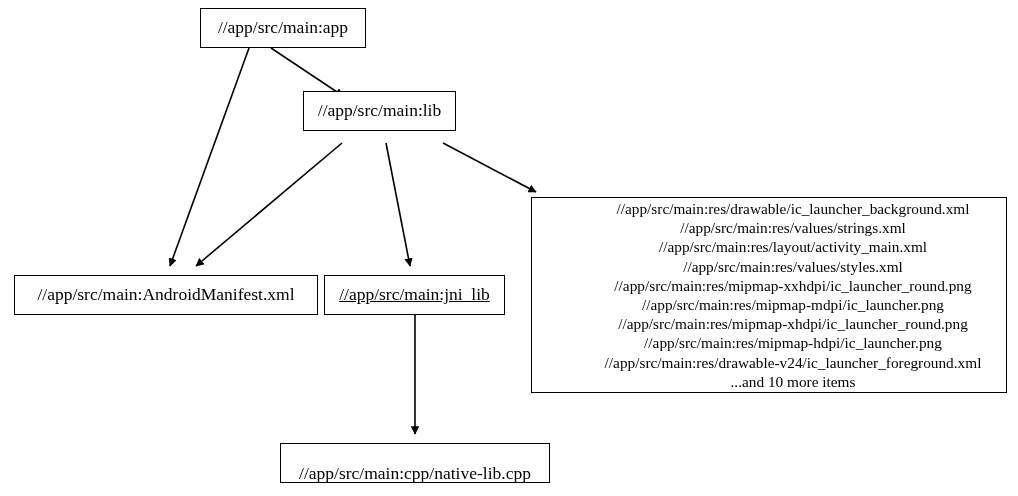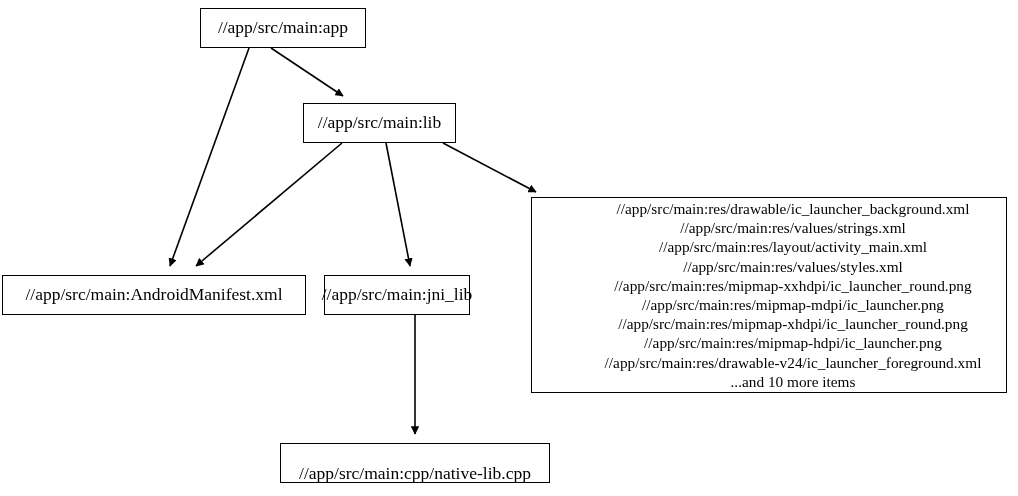--- a/index.html
+++ b/index.html
@@ -36,23 +36,23 @@
     white-space: pre;
     line-height: 1.0;
   }
   .node-label {
     display: block;
     white-space: pre;
   }
 
   
   #node-app        { left: 200px; top: 8px;   width: 166px; height: 40px;  font-size: 17.5px; }
-  #node-lib        { left: 303px; top: 103px; width: 153px; height: 40px;  font-size: 17.5px; }
-  #node-manifest   { left: 2px;   top: 275px; width: 304px; height: 40px;  font-size: 17.5px; }
-  #node-jnilib     { left: 324px; top: 275px; width: 146px; height: 40px;  font-size: 17.5px; }
+  #node-lib        { left: 303px; top: 91px; width: 153px; height: 40px;  font-size: 17.5px; }
+  #node-manifest   { left: 14px;   top: 275px; width: 304px; height: 40px;  font-size: 17.5px; }
+  #node-jnilib     { left: 324px; top: 275px; width: 181px; height: 40px;  font-size: 17.5px; text-decoration: underline; }
   #node-nativelib  { left: 280px; top: 443px; width: 270px; height: 40px;  font-size: 17.5px; align-items: flex-end; }
   #node-resources  { left: 531px; top: 197px; width: 476px; height: 196px; font-size: 15.3px; padding-left: 48px; }
   #node-resources .node-label { line-height: 1.255; }
 </style>
 </head>
 <body>
 
 <div id="graph-canvas">
 
   <svg id="edge-layer" viewBox="0 0 1018 496" width="1018" height="496">

